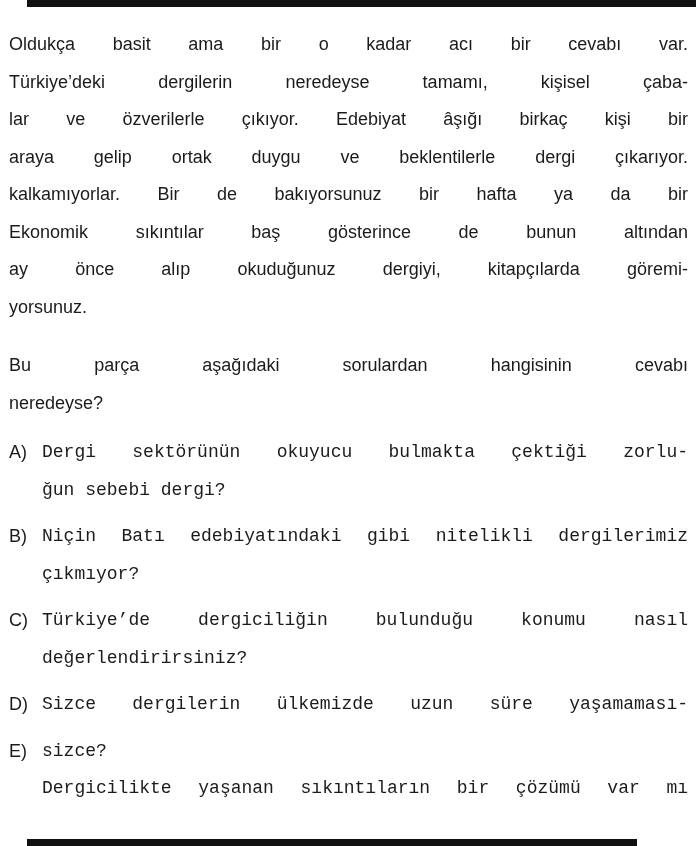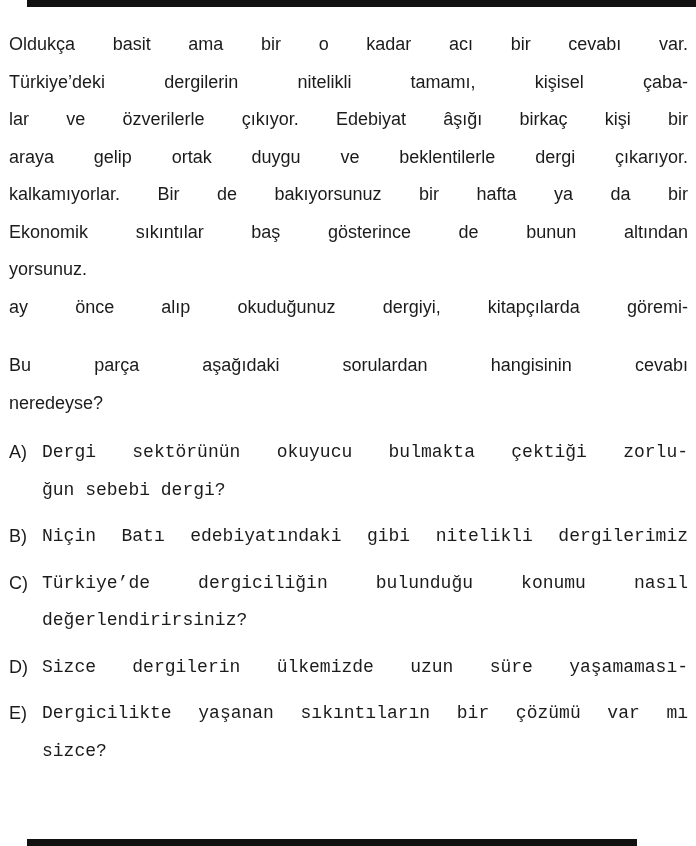--- a/index.html
+++ b/index.html
@@ -56,27 +56,27 @@
 </style>
 </head>
 <body>
 
 <div class="bar top"></div>
 
 <div class="content">
 
   <div class="passage">
     <span class="line jl">Oldukça basit ama bir o kadar acı bir cevabı var.</span>
-    <span class="line jl">Türkiye’deki dergilerin nitelikli tamamı, kişisel çaba-</span>
+    <span class="line jl">Türkiye’deki dergilerin neredeyse tamamı, kişisel çaba-</span>
     <span class="line jl">lar ve özverilerle çıkıyor. Edebiyat âşığı birkaç kişi bir</span>
     <span class="line jl">araya gelip ortak duygu ve beklentilerle dergi çıkarıyor.</span>
     <span class="line jl">kalkamıyorlar. Bir de bakıyorsunuz bir hafta ya da bir</span>
     <span class="line jl">Ekonomik sıkıntılar baş gösterince de bunun altından</span>
+    <span class="line jl">ay önce alıp okuduğunuz dergiyi, kitapçılarda göremi-</span>
     <span class="line">yorsunuz.</span>
-    <span class="line jl">ay önce alıp okuduğunuz dergiyi, kitapçılarda göremi-</span>
   </div>
 
   <div class="question">
     <span class="line jl">Bu parça aşağıdaki sorulardan hangisinin cevabı</span>
     <span class="line">neredeyse?</span>
   </div>
 
   <div class="options">
 
     <div class="option">
@@ -84,20 +84,21 @@
       <span class="opt-text">
         <span class="line jl">Dergi sektörünün okuyucu bulmakta çektiği zorlu-</span>
         <span class="line">ğun sebebi dergi?</span>
       </span>
     </div>
 
     <div class="option">
       <span class="letter">B)</span>
       <span class="opt-text">
         <span class="line jl">Niçin Batı edebiyatındaki gibi nitelikli dergilerimiz</span>
+        <span class="line">çıkmıyor?</span>
       </span>
     </div>
 
     <div class="option">
       <span class="letter">C)</span>
       <span class="opt-text">
         <span class="line jl">Türkiye’de dergiciliğin bulunduğu konumu nasıl</span>
         <span class="line">değerlendirirsiniz?</span>
       </span>
     </div>
@@ -105,21 +106,21 @@
     <div class="option">
       <span class="letter">D)</span>
       <span class="opt-text">
         <span class="line jl">Sizce dergilerin ülkemizde uzun süre yaşamaması-</span>
       </span>
     </div>
 
     <div class="option">
       <span class="letter">E)</span>
       <span class="opt-text">
+        <span class="line">sizce?</span>
         <span class="line jl">Dergicilikte yaşanan sıkıntıların bir çözümü var mı</span>
-        <span class="line">sizce?</span>
       </span>
     </div>
 
   </div>
 </div>
 
 <div class="bar bottom"></div>
 
 </body></html>

